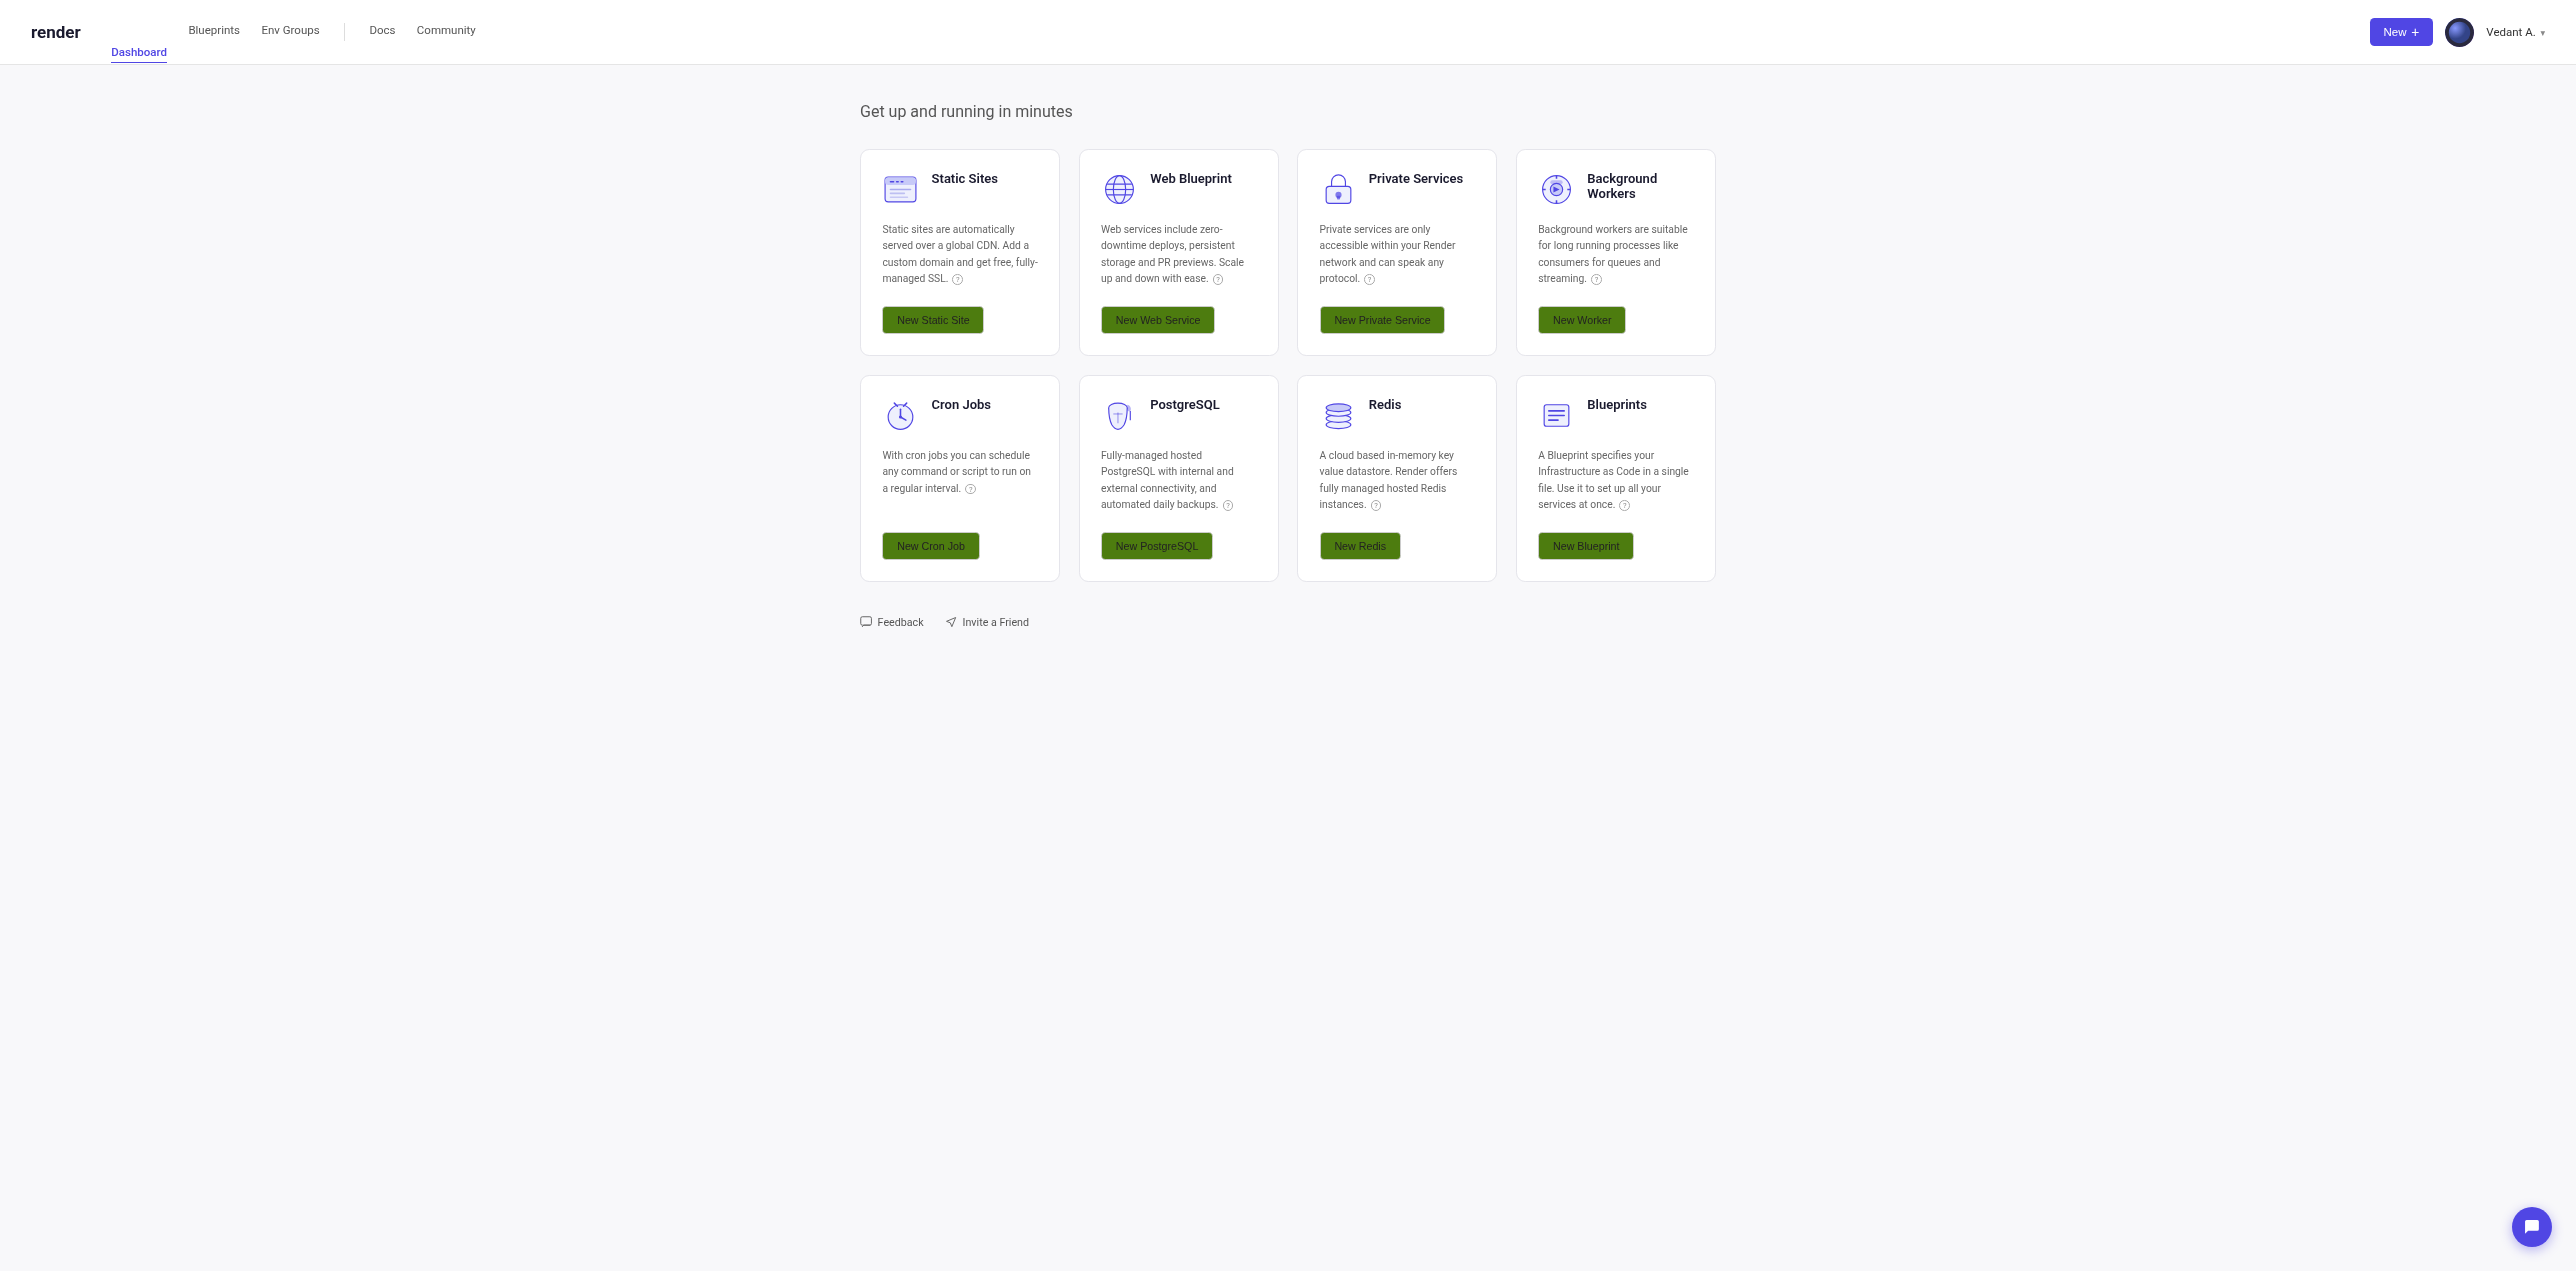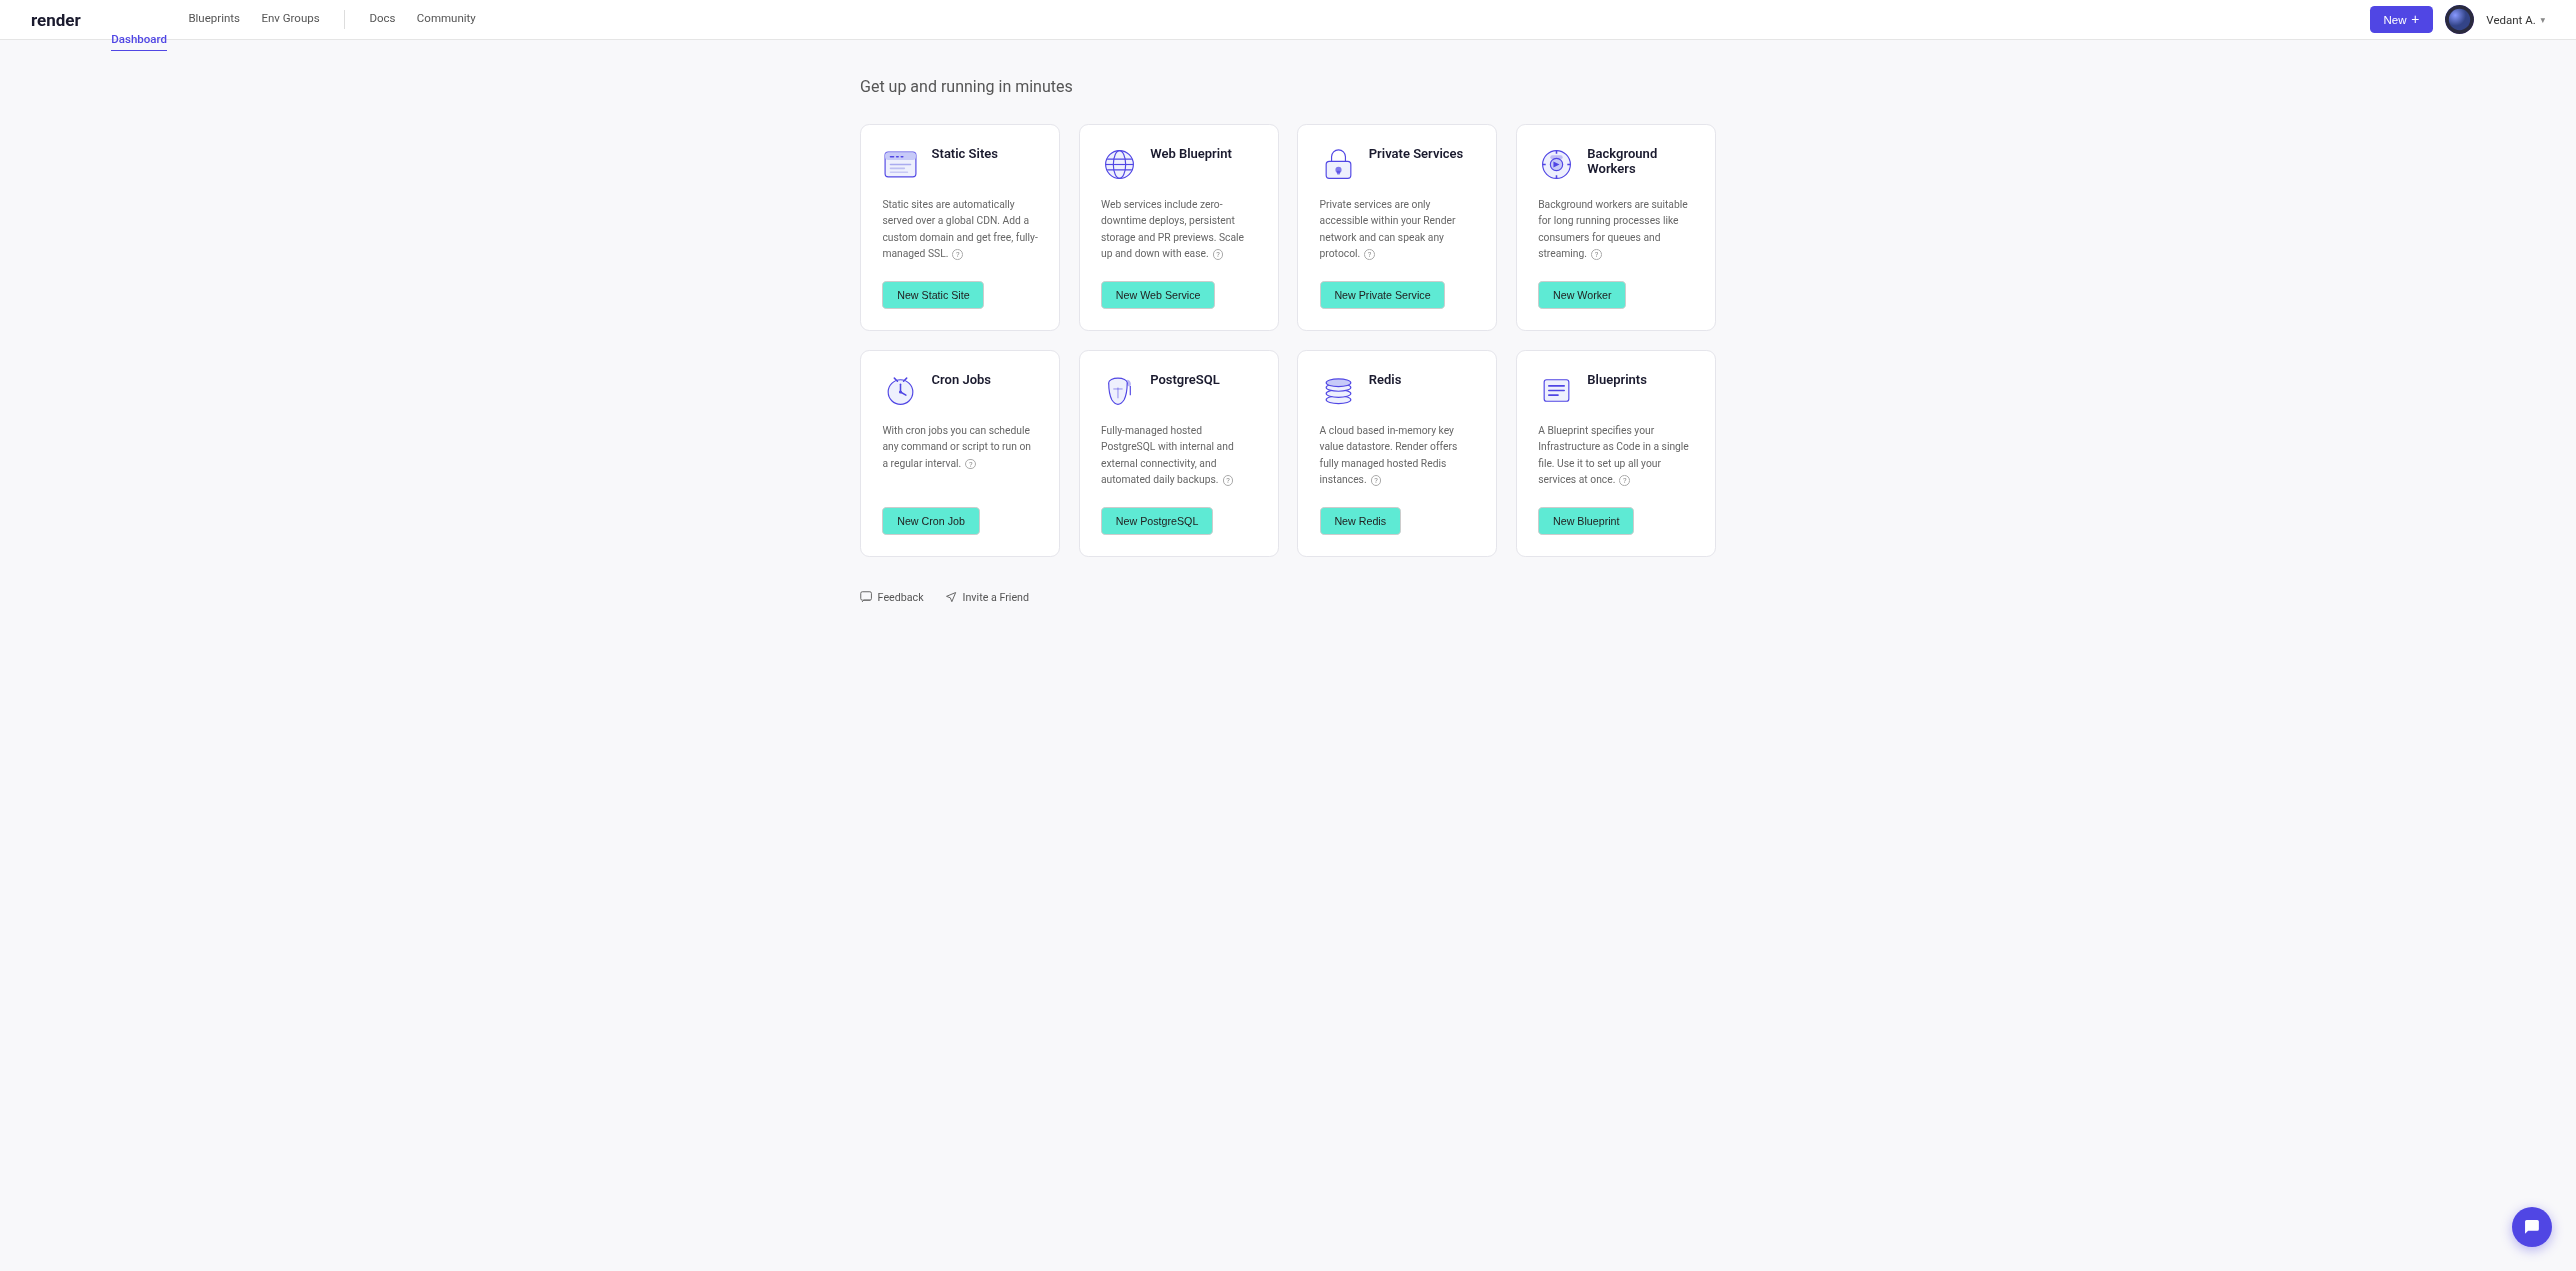--- a/index.html
+++ b/index.html
@@ -5,21 +5,21 @@
     * { box-sizing: border-box; margin: 0; padding: 0; }
     body { font-family: -apple-system, BlinkMacSystemFont, 'Segoe UI', Roboto, sans-serif; background: #f8f8fa; color: #333; }
 
     
     .navbar {
       background: #fff;
       border-bottom: 0.8px solid #e5e5e5;
       display: flex;
       align-items: center;
       padding: 0 31px;
-      height: 40px;
+      height: 65px;
       gap: 24.5px;
     }
     .navbar-brand {
       font-size: 17px;
       font-weight: 700;
       color: #1a1a2e;
       margin-right: 6.1px;
     }
     .nav-links {
       display: flex;
@@ -161,21 +161,21 @@
       border-radius: 50%;
       font-size: 7.6px;
       text-align: center;
       line-height: 10px;
       color: #888;
       cursor: pointer;
       vertical-align: middle;
       margin-left: 1.5px;
     }
     .btn-card {
-      background: #5eead4;
+      background: #4d7c0f;
       border: 0.8px solid #ccc;
       border-radius: 4.6px;
       padding: 6.9px 13.8px;
       font-size: 10.7px;
       color: #222;
       cursor: pointer;
       width: fit-content;
       font-weight: 400;
       transition: border-color 0.15s;
     }

